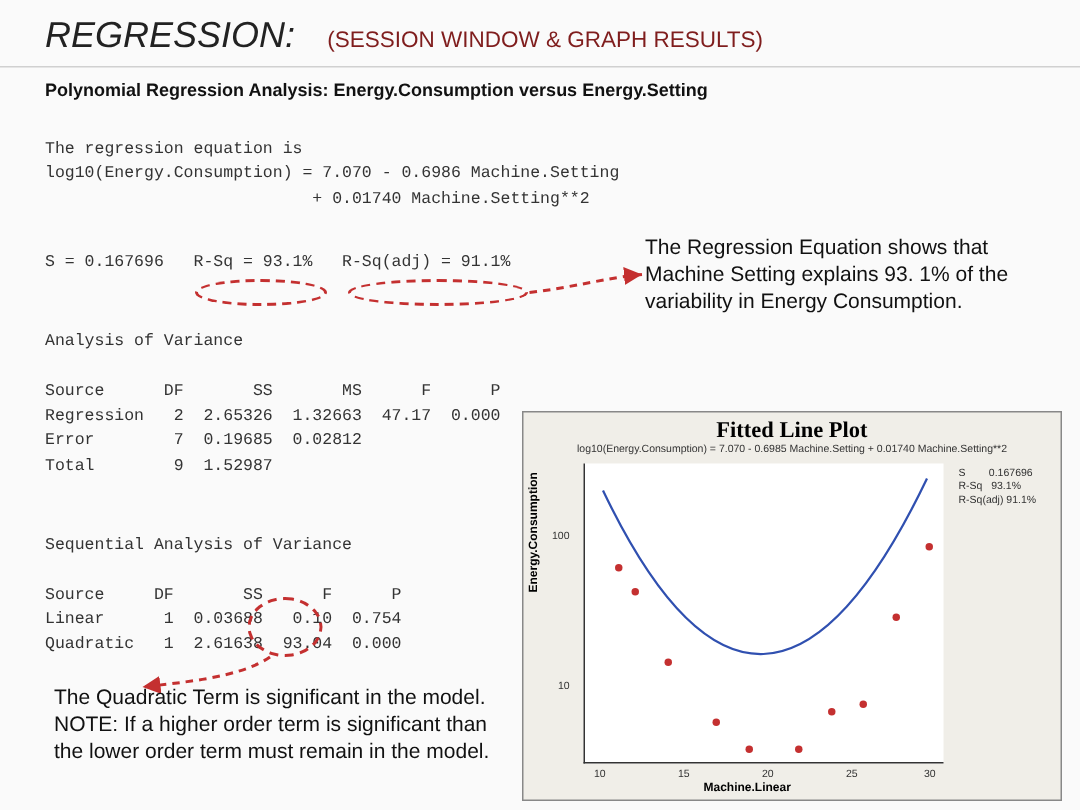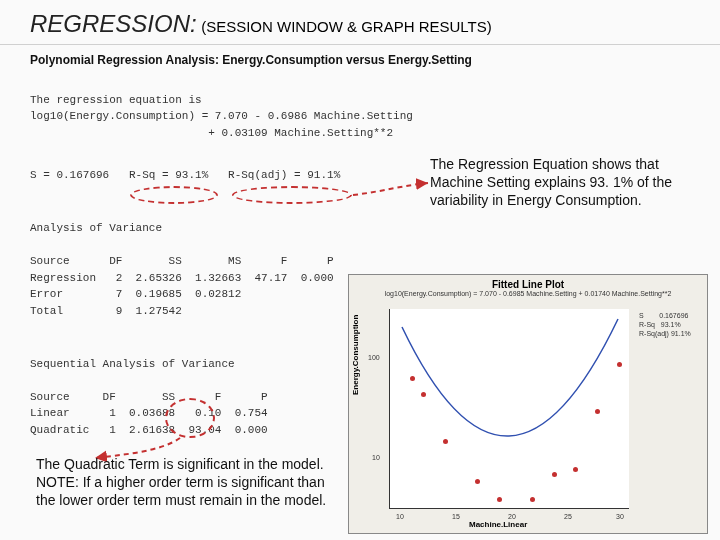--- a/index.html
+++ b/index.html
@@ -17,23 +17,23 @@
   }
   .title-main {
     font-size: 24px;
     font-weight: normal;
     color: #222;
     display: inline;
     font-style: italic;
   }
   .title-sub {
     font-size: 15px;
-    color: #000000;
+    color: #7f1d1d;
     display: inline;
-    margin-left: 0;
+    margin-left: 17px;
   }
   .analysis-header {
     font-family: Verdana, Arial, sans-serif;
     font-weight: bold;
     font-size: 12px;
     color: #111;
     padding: 8px 30px 4px 30px;
   }
   .mono-block {
     font-family: "Courier New", monospace;
@@ -73,23 +73,23 @@
     position: absolute;
     left: 348px;
     top: 274px;
     width: 360px;
     height: 260px;
     background: #f0eee8;
     border: 1px solid #888;
   }
   .plot-title {
     text-align: center;
-    font-family: Liberation Sans, sans-serif;
-    font-weight: bold;
-    font-size: 10px;
+    font-family: Liberation Serif, serif;
+    font-weight: bold;
+    font-size: 15px;
     padding-top: 4px;
   }
   .plot-subtitle {
     text-align: center;
     font-size: 7px;
     color: #333;
     padding-bottom: 2px;
   }
   .plot-area {
     position: absolute;
@@ -136,32 +136,32 @@
 <div class="title-bar">
   <span class="title-main">REGRESSION:</span>
   <span class="title-sub">(SESSION WINDOW &amp; GRAPH RESULTS)</span>
 </div>
 
 <div class="analysis-header">Polynomial Regression Analysis: Energy.Consumption versus Energy.Setting</div>
 
 <div class="mono-block">
 <span>The regression equation is</span>
 <span>log10(Energy.Consumption) = 7.070 - 0.6986 Machine.Setting</span>
-<span>                           + 0.03109 Machine.Setting**2</span>
+<span>                           + 0.01740 Machine.Setting**2</span>
 </div>
 
 <div class="mono-block" style="padding-top:22px;">S = 0.167696   R-Sq = 93.1%   R-Sq(adj) = 91.1%</div>
 
 <div class="mono-block" style="padding-top:16px;">
 <span>Analysis of Variance</span>
 
 <span>Source      DF       SS       MS      F      P</span>
 <span>Regression   2  2.65326  1.32663  47.17  0.000</span>
 <span>Error        7  0.19685  0.02812</span>
-<span>Total        9  1.27542</span>
+<span>Total        9  1.52987</span>
 </div>
 
 <div class="mono-block" style="padding-top:16px;">
 <span>Sequential Analysis of Variance</span>
 
 <span>Source     DF       SS      F      P</span>
 <span>Linear      1  0.03688   0.10  0.754</span>
 <span>Quadratic   1  2.61638  93.04  0.000</span>
 </div>
 

